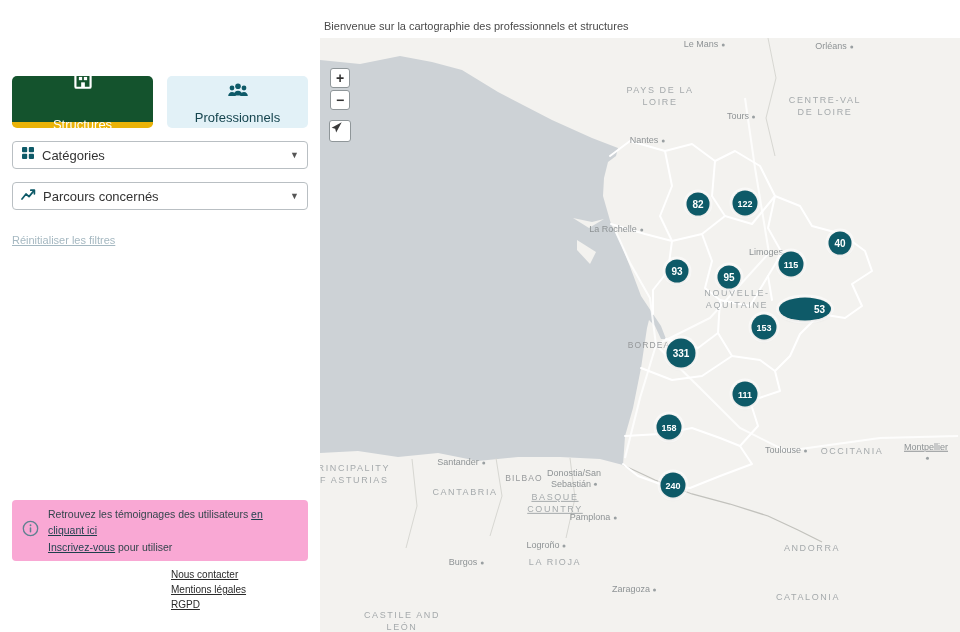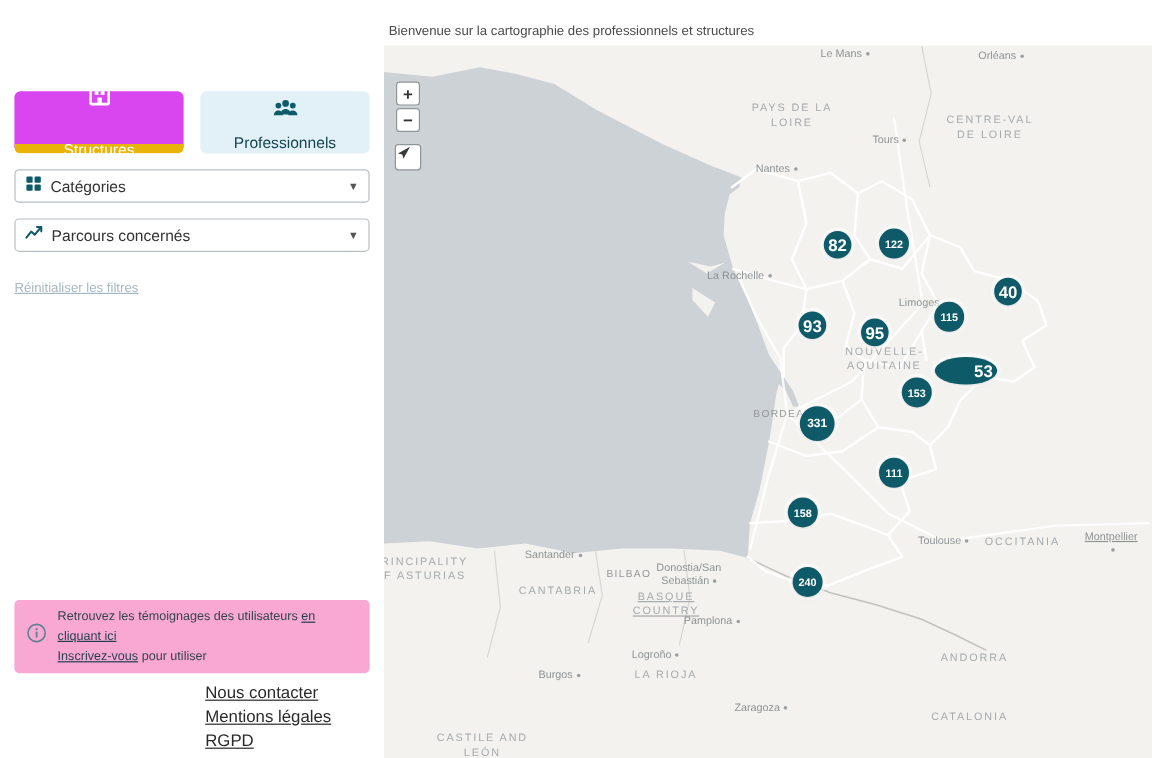--- a/index.html
+++ b/index.html
@@ -8,57 +8,57 @@
 
   
   .welcome{position:absolute;left:324px;top:20px;font-size:11px;color:#4a4a4a;z-index:6;}
 
   
   .sidebar{position:absolute;left:0;top:0;width:320px;height:632px;background:#fff;z-index:5;}
   .tabs{display:flex;gap:14px;margin:76px 12px 0 12px;}
   .tab{flex:1;height:52px;border-radius:5px;display:flex;flex-direction:column;
        align-items:center;justify-content:center;gap:3px;cursor:pointer;box-sizing:border-box;}
   .tab .tab-label{font-size:13px;}
-  .tab.active{background:#d946ef;border-bottom:8px solid #eab308;gap:23px;}
+  .tab.active{background:#14532d;border-bottom:6px solid #eab308;gap:23px;}
   .tab.active .tab-label{color:#fff;}
   .tab.inactive{background:#e2f1f7;}
   .tab.inactive .tab-label{color:#16454f;}
 
   .field{margin:13px 12px 0 12px;height:28px;border:1px solid #b9bfc3;border-radius:4px;
          display:flex;align-items:center;padding:0 8px;gap:7px;background:#fff;box-sizing:border-box;}
   .field:first-of-type{margin-top:22px;}
   .field .f-label{font-size:13px;color:#333;flex:1;}
   .field .chev{font-size:9px;color:#555;}
 
   .reset{margin:24px 12px 0 12px;font-size:11px;color:#a5b8c1;text-decoration:underline;cursor:pointer;display:inline-block;}
 
   .info-box{position:absolute;left:12px;top:500px;width:296px;min-height:46px;background:#f9a8d4;
             border-radius:4px;display:flex;align-items:center;gap:9px;padding:6px 10px;box-sizing:border-box;}
   .info-text{font-size:10.5px;line-height:1.55;color:#33454c;}
   .info-text a{color:#1d3f4c;text-decoration:underline;cursor:pointer;}
 
   .foot{position:absolute;left:171px;top:569px;display:flex;flex-direction:column;gap:4px;}
-  .foot a{font-size:14px;color:#2a2a2a;text-decoration:underline;cursor:pointer;}
+  .foot a{font-size:10px;color:#2a2a2a;text-decoration:underline;cursor:pointer;}
 
   
   .map{position:absolute;left:320px;top:38px;width:640px;height:594px;background:#f3f2ef;overflow:hidden;}
   .map svg{position:absolute;left:0;top:0;}
   .layers{position:absolute;left:0;top:0;width:640px;height:594px;}
 
   .region-label{position:absolute;transform:translate(-50%,-50%);color:#a5aaac;font-size:9px;
                 letter-spacing:1.6px;text-align:center;white-space:pre-line;line-height:1.35;z-index:2;}
   .city-label{position:absolute;transform:translate(-50%,-50%);color:#8e9395;font-size:9px;
               white-space:pre-line;text-align:center;line-height:1.25;z-index:2;}
   .city-label.caps{letter-spacing:1.1px;font-size:8.5px;color:#96999b;}
   .city-label.dot::after{content:"";display:inline-block;width:3px;height:3px;border-radius:50%;
               background:#9aa0a2;margin-left:3px;vertical-align:middle;}
 
   .cluster{position:absolute;transform:translate(-50%,-50%);width:23px;height:23px;border-radius:50%;
            background:#0e5a68;color:#fff;display:flex;align-items:center;justify-content:center;
-           font-size:14px;font-weight:bold;z-index:4;cursor:pointer;
+           font-size:10px;font-weight:bold;z-index:4;cursor:pointer;
            box-shadow:0 0 0 3px rgba(255,255,255,.55),0 1px 3px rgba(0,0,0,.25);}
   .cluster.d3{width:25px;height:25px;font-size:9px;}
   .cluster.big{width:29px;height:29px;font-size:10px;}
 
   .zoombox{position:absolute;left:10px;top:30px;display:flex;flex-direction:column;gap:2px;z-index:5;}
   .zbtn{width:20px;height:20px;background:#fff;border:1px solid #8f9699;border-radius:3px;
         display:flex;align-items:center;justify-content:center;font-size:14px;font-weight:bold;
         color:#333;cursor:pointer;box-sizing:border-box;}
   .locate{position:absolute;left:9px;top:82px;width:22px;height:22px;background:#fff;
           border:1px solid #8f9699;border-radius:3px;display:flex;align-items:center;

